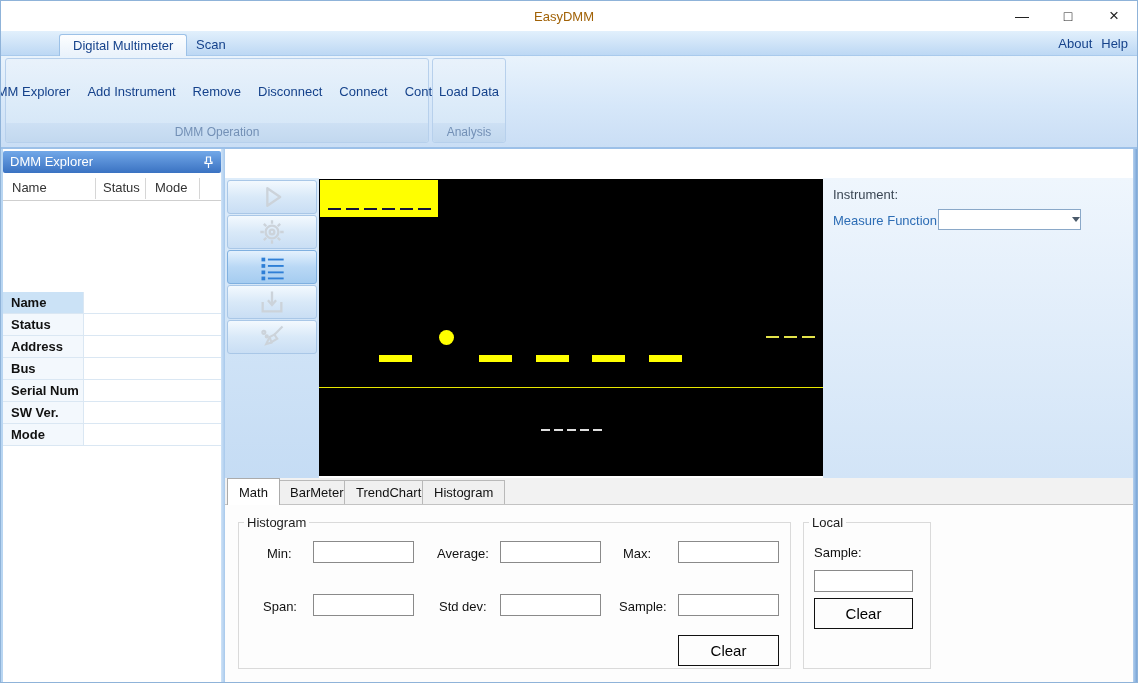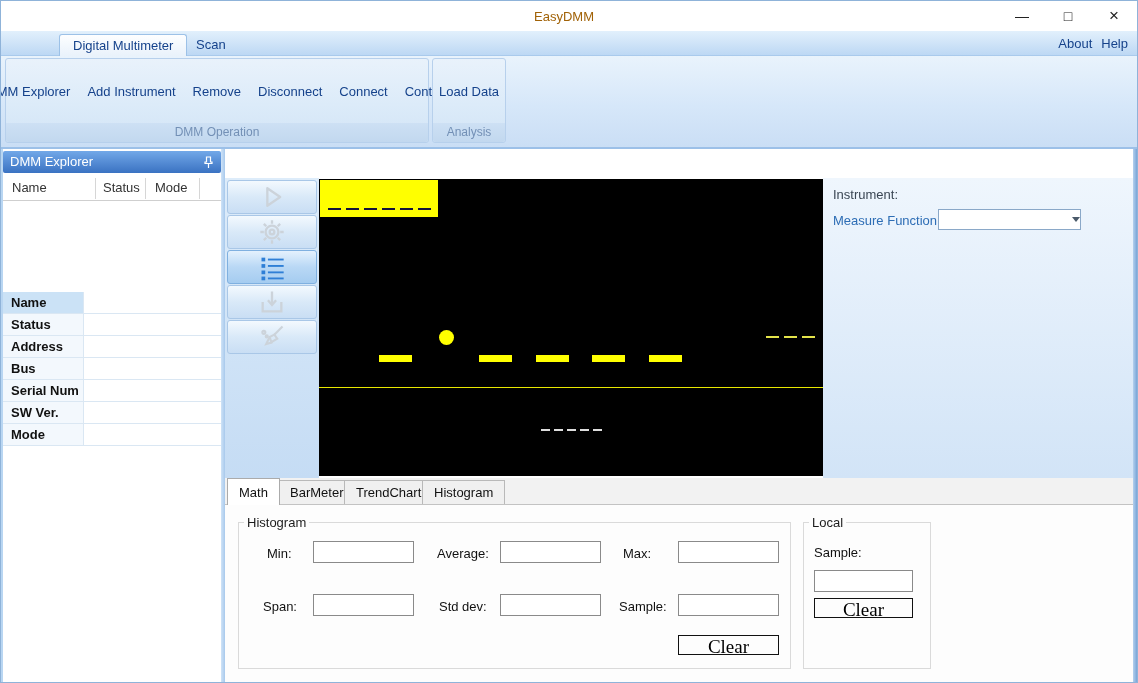--- a/index.html
+++ b/index.html
@@ -87,21 +87,21 @@
   .btab { position:absolute; top:2px; height:25px; line-height:24px; padding:0 11px; font-size:13px; color:#111;
     background:#f0f0f0; border:1px solid #b9b9b9; border-bottom:none; cursor:default; }
   .btab.active { top:0; height:27px; line-height:27px; background:#fff; border-color:#ababab; z-index:2; }
   .bcontent { position:absolute; left:0; top:26px; width:908px; height:180px; background:#fdfdfd; border-top:1px solid #c3c3c3; }
   fieldset { position:absolute; border:1px solid #dadada; background:transparent; }
   legend { font-size:13px; color:#1c1c1c; padding:0 3px; margin-left:5px; }
   .fs-stats { left:13px; top:10px; width:553px; height:154px; }
   .fs-local { left:578px; top:10px; width:128px; height:154px; }
   .flabel { position:absolute; font-size:13px; color:#111; }
   .ti { position:absolute; height:22px; width:101px; border:1px solid #8a8a8a; background:#fff; font-size:13px; padding:0 4px; font-family:"Liberation Sans",sans-serif; }
-  .clearbtn { position:absolute; width:101px; height:20px; border:1.5px solid #111; background:#fdfdfd; font-size:19px; font-family:Liberation Serif, serif; cursor:default; }
+  .clearbtn { position:absolute; width:101px; height:31px; border:1.5px solid #111; background:#fdfdfd; font-size:15px; font-family:Liberation Sans, sans-serif; cursor:default; }
   svg { display:block; }
 </style>
 </head>
 <body>
 
 <div id="app">
 
   <div class="titlebar">
     <div class="title">EasyDMM</div>
     <div class="wctrls">

